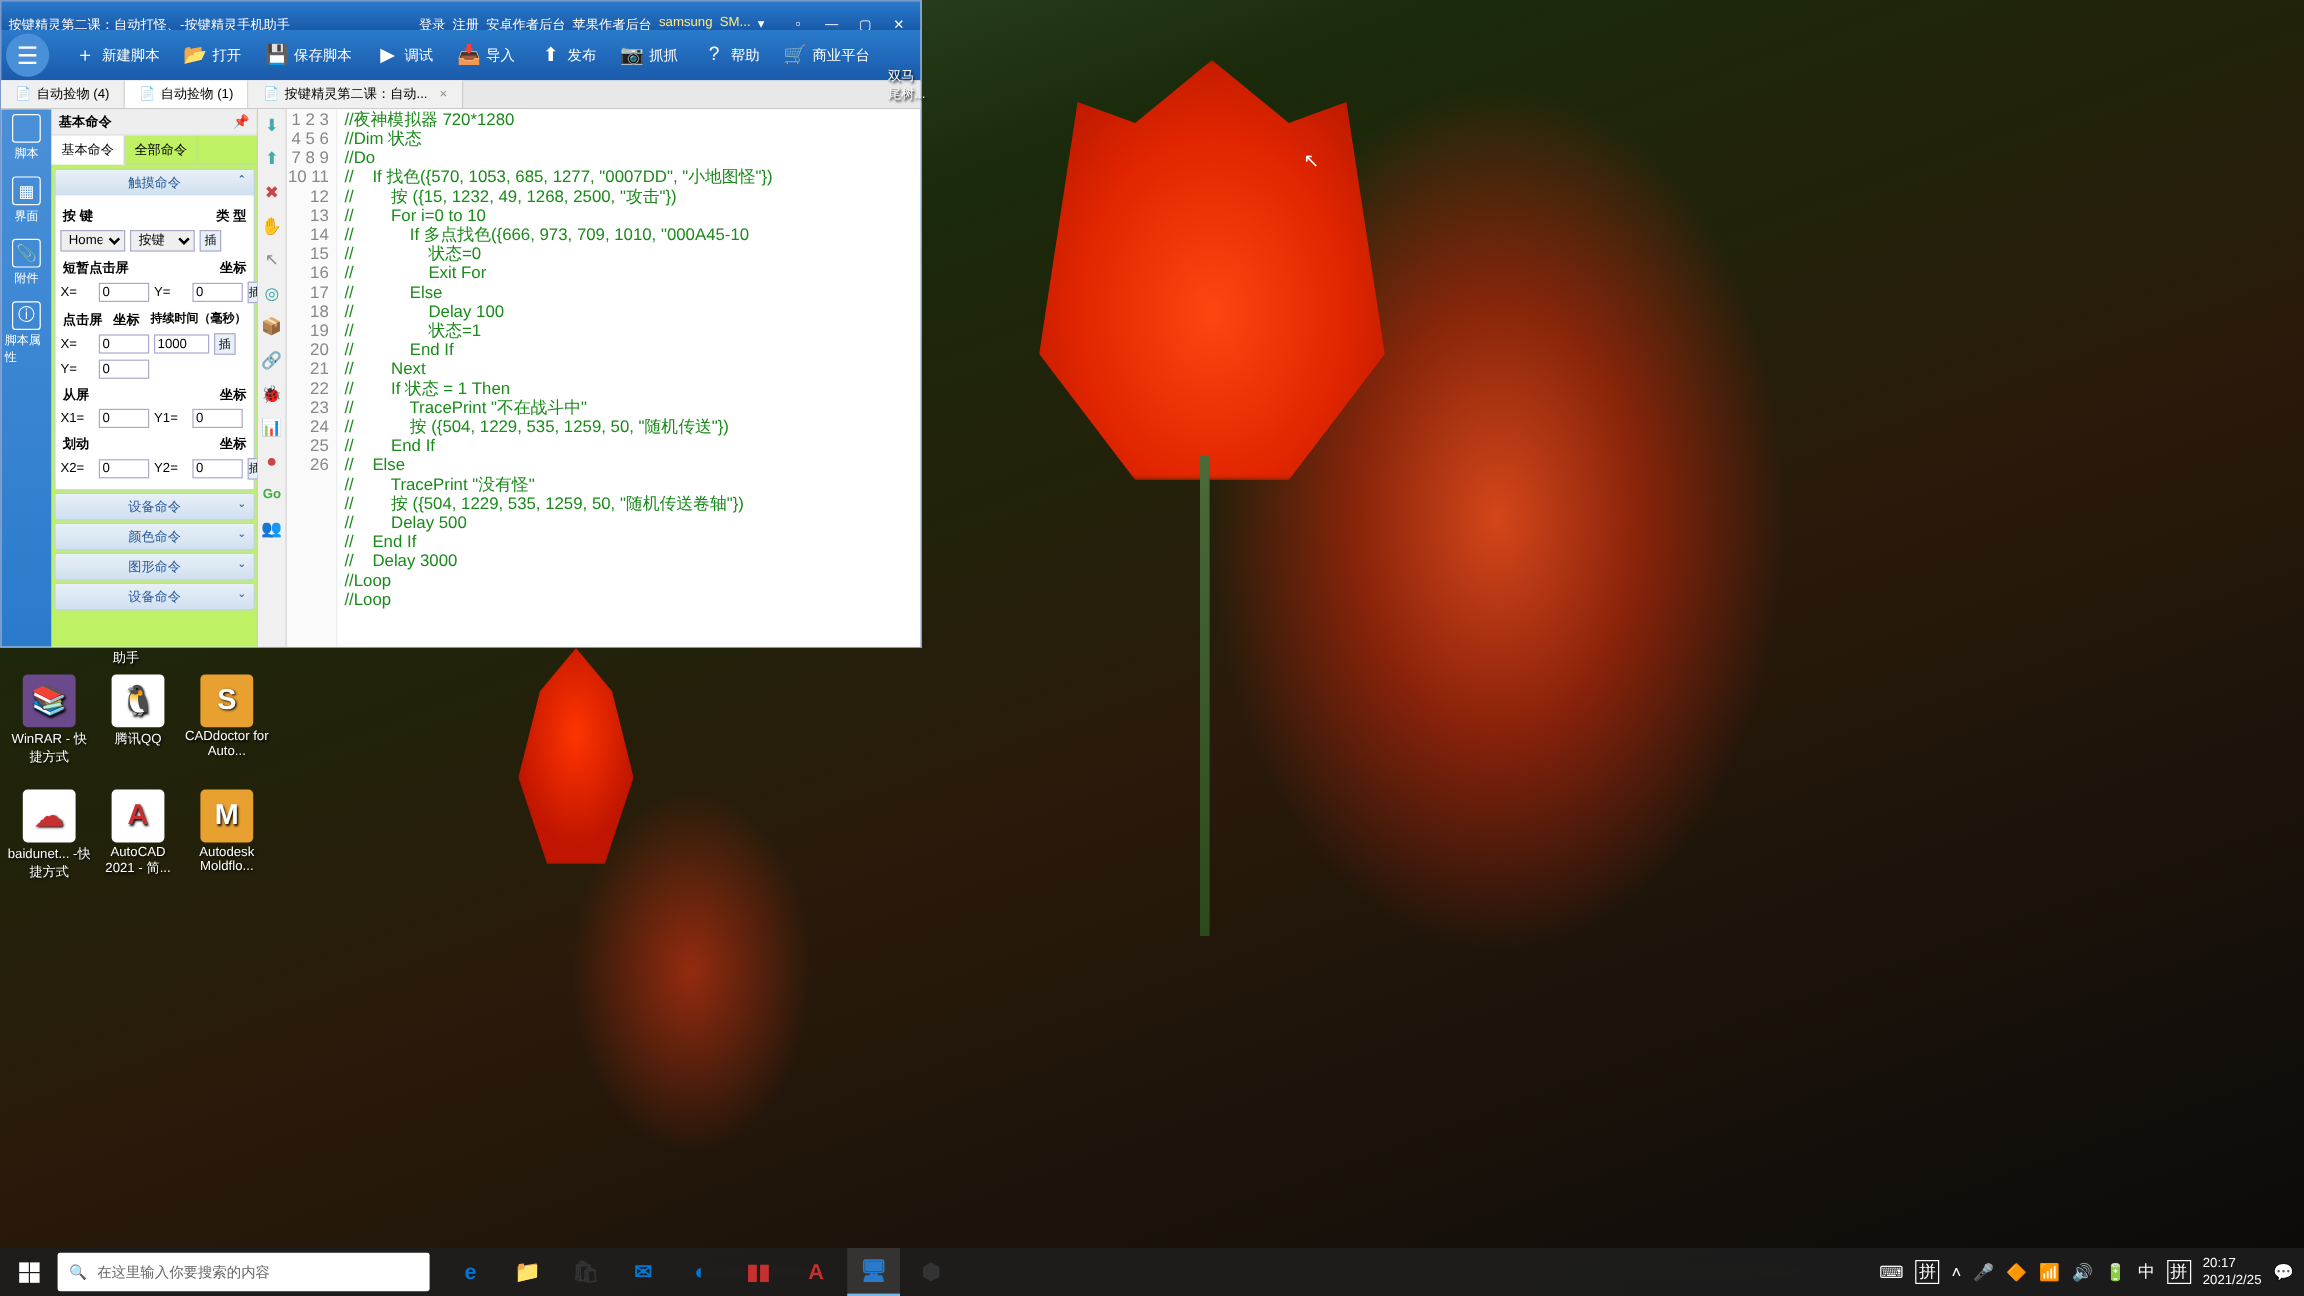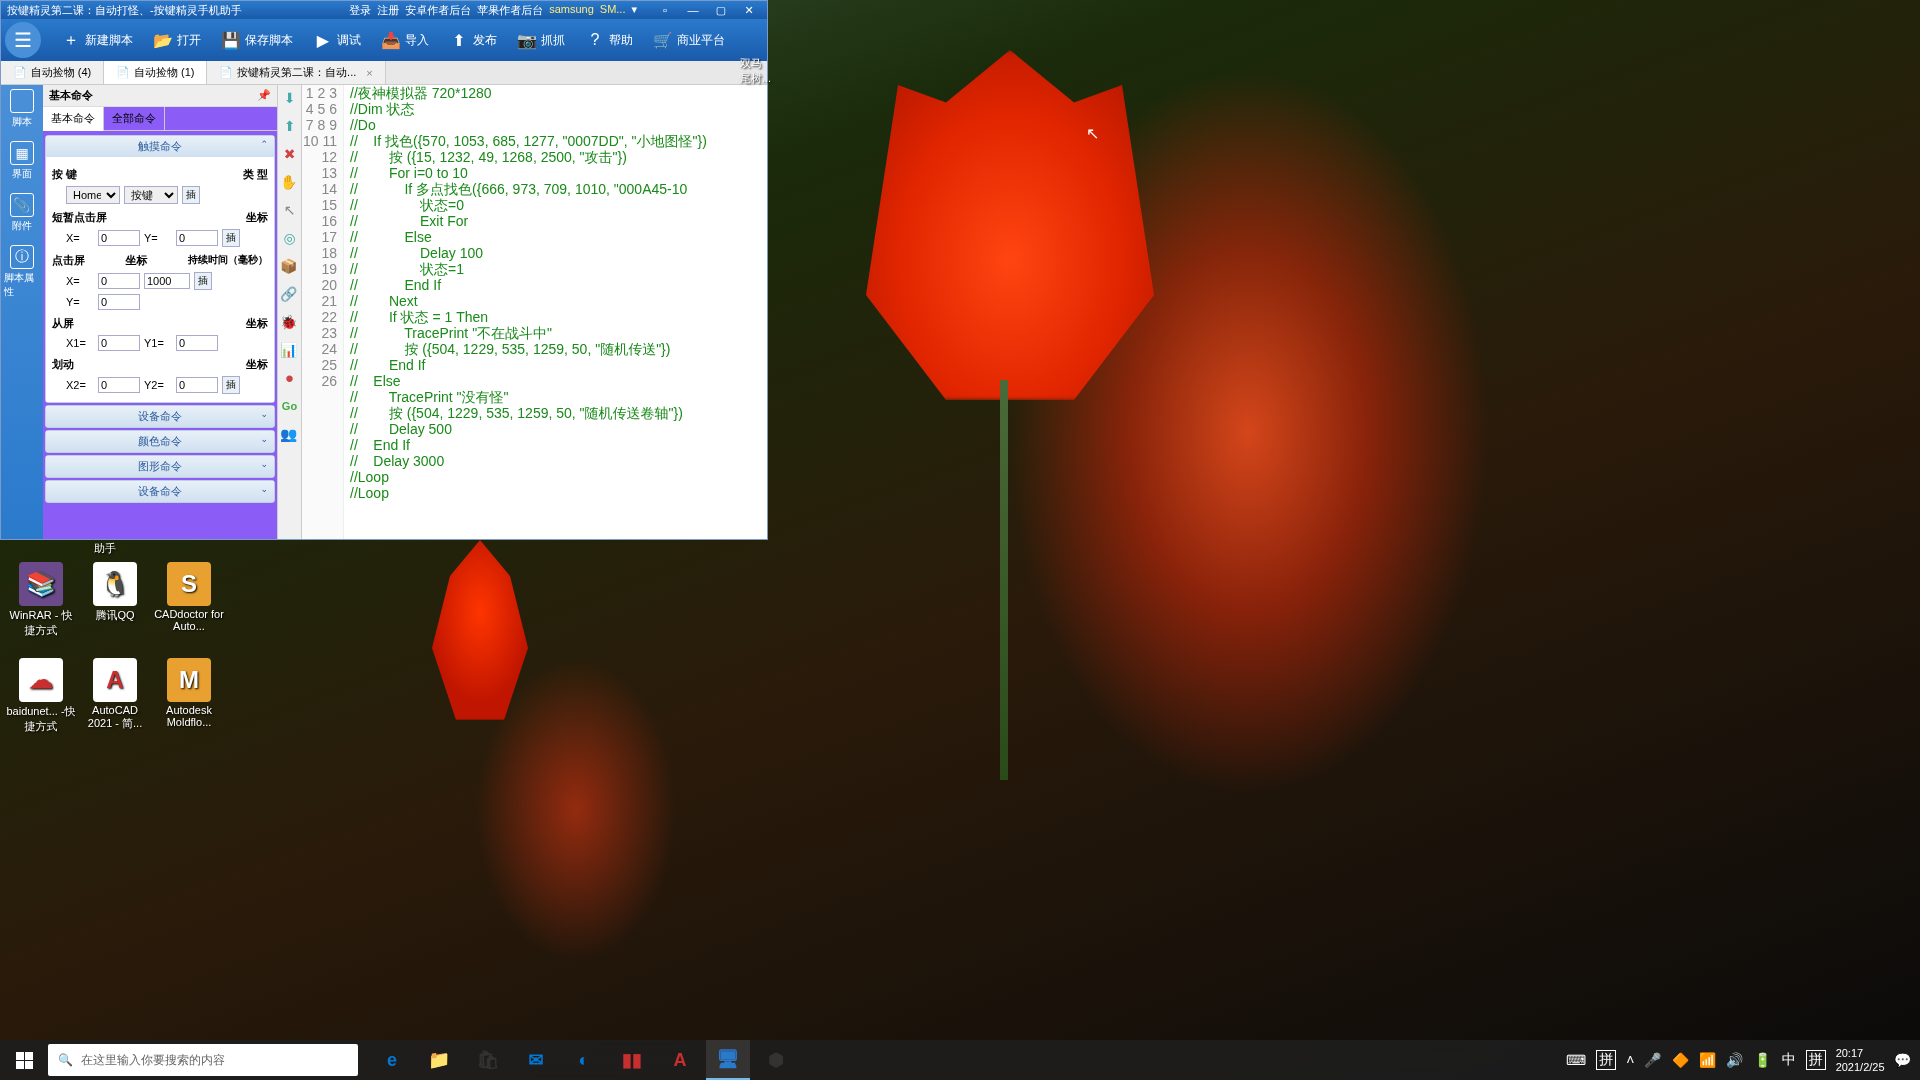--- a/index.html
+++ b/index.html
@@ -4,21 +4,21 @@
 <style>
 * { margin: 0; padding: 0; box-sizing: border-box; font-family: "Microsoft YaHei", SimSun, sans-serif; }
 body { width: 1920px; height: 1080px; overflow: hidden; position: relative; background: linear-gradient(135deg, #2a4a2a 0%, #1a2a1a 30%, #3a2a1a 60%, #1a1a1a 100%); }
 .desktop-bg { position: absolute; inset: 0; background: radial-gradient(ellipse 400px 600px at 65% 40%, rgba(255,80,30,0.8) 0%, rgba(200,40,10,0.6) 30%, transparent 60%), radial-gradient(ellipse 200px 300px at 30% 75%, rgba(255,60,20,0.5) 0%, transparent 50%), linear-gradient(160deg, #3a5a3a 0%, #1a2a0a 25%, #2a1a0a 55%, #0a0a0a 100%); }
 .tulip-main { position: absolute; left: 850px; top: 50px; width: 320px; height: 350px; background: radial-gradient(ellipse at 50% 60%, #ff4510 0%, #e02500 50%, #a01000 100%); clip-path: polygon(50% 0%, 70% 15%, 85% 10%, 90% 40%, 95% 70%, 70% 100%, 30% 100%, 5% 70%, 10% 40%, 15% 10%, 30% 15%); filter: blur(2px); }
 .tulip-stem { position: absolute; left: 1000px; top: 380px; width: 8px; height: 400px; background: linear-gradient(#4a6a3a, #2a4a1a); }
 .tulip-small { position: absolute; left: 420px; top: 540px; width: 120px; height: 180px; background: radial-gradient(ellipse at 50% 40%, #ff3500 0%, #c01500 60%); clip-path: polygon(50% 0%, 75% 20%, 90% 60%, 70% 100%, 30% 100%, 10% 60%, 25% 20%); filter: blur(1px); }
 
 
 .app { position: absolute; left: 0; top: 0; width: 768px; height: 540px; background: #fff; display: flex; flex-direction: column; border: 1px solid #7a9acc; }
-.titlebar { height: 18px; background: linear-gradient(#2a7acc, #1a5aaa); display: flex; align-items: center; color: #fff; font-size: 11px; padding: 0 6px; }
+.titlebar { height: 18px; background: linear-gradient(#2a7acc, #1a5aaa); display: flex; align-items: flex-start; color: #fff; font-size: 11px; padding: 12px 6px; }
 .titlebar-title { flex: 1; }
 .titlebar-links { display: flex; gap: 6px; font-size: 11px; }
 .titlebar-links span { cursor: pointer; }
 .titlebar-btns { display: flex; gap: 4px; margin-left: 16px; }
 .titlebar-btns span { width: 24px; height: 14px; display: flex; align-items: center; justify-content: center; cursor: pointer; }
 
 .toolbar { height: 42px; background: linear-gradient(#2a7acc, #1a5aaa); display: flex; align-items: center; padding: 0 4px; gap: 2px; }
 .hamburger { width: 36px; height: 36px; border-radius: 50%; background: #4a90d8; display: flex; align-items: center; justify-content: center; color: #fff; font-size: 20px; margin-right: 8px; cursor: pointer; }
 .tool-btn { display: flex; align-items: center; gap: 4px; color: #fff; font-size: 12px; padding: 6px 10px; cursor: pointer; }
 .tool-icon { width: 20px; height: 20px; display: flex; align-items: center; justify-content: center; font-size: 16px; }
@@ -27,33 +27,33 @@
 .tab { padding: 4px 12px; display: flex; align-items: center; gap: 4px; border-right: 1px solid #ccc; cursor: pointer; background: #f0f0f0; }
 .tab.active { background: #fff; }
 .tab .close { margin-left: 6px; color: #888; }
 
 .workspace { flex: 1; display: flex; overflow: hidden; }
 
 .left-rail { width: 42px; background: linear-gradient(#4a90d8, #2a7acc); display: flex; flex-direction: column; align-items: center; padding-top: 0; gap: 4px; }
 .rail-item { width: 36px; display: flex; flex-direction: column; align-items: center; color: #fff; font-size: 10px; padding: 4px 0; cursor: pointer; }
 .rail-icon { width: 24px; height: 24px; border: 1px solid #fff; border-radius: 3px; display: flex; align-items: center; justify-content: center; font-size: 14px; margin-bottom: 2px; }
 
-.cmd-panel { width: 235px; background: #8b5cf6; border-right: 1px solid #ccc; display: flex; flex-direction: column; font-size: 11px; }
+.cmd-panel { width: 172px; background: #bef264; border-right: 1px solid #ccc; display: flex; flex-direction: column; font-size: 11px; }
 .cmd-header { display: flex; align-items: center; padding: 3px 6px; background: #eee; border-bottom: 1px solid #ddd; }
 .cmd-header-title { flex: 1; font-weight: bold; }
 .pin { cursor: pointer; }
 .cmd-tabs { display: flex; border-bottom: 1px solid #ccc; }
 .cmd-tab { padding: 4px 8px; cursor: pointer; border-right: 1px solid #ccc; }
 .cmd-tab.active { background: #fff; border-bottom: 1px solid #fff; margin-bottom: -1px; }
 .cmd-body { flex: 1; overflow-y: auto; padding: 2px; }
 .accordion { border: 1px solid #c0d0e0; margin: 2px 0; border-radius: 3px; }
 .accordion-head { background: linear-gradient(#e8f0f8, #d0e0f0); padding: 3px 6px; display: flex; align-items: flex-start; justify-content: center; cursor: pointer; position: relative; color: #2a5a9a; }
 .accordion-head .chev { position: absolute; right: 6px; font-size: 9px; }
 .accordion-body { padding: 4px; background: #fff; }
-.field-row { display: flex; align-items: center; gap: 4px; margin: 4px 16px; }
+.field-row { display: flex; align-items: center; gap: 4px; margin: 4px 0; }
 .field-row label { min-width: 28px; }
 .field-row input, .field-row select { border: 1px solid #aac; padding: 1px 2px; font-size: 11px; }
 .field-row input { width: 42px; }
 .field-row select { width: 54px; }
 .section-label { display: flex; justify-content: space-between; margin-top: 6px; font-weight: bold; padding: 0 2px; }
 .btn-small { width: 18px; height: 18px; border: 1px solid #aac; background: #e8f0f8; cursor: pointer; font-size: 10px; }
 
 .tool-strip { width: 24px; background: #f0f0f0; border-right: 1px solid #ccc; display: flex; flex-direction: column; align-items: center; padding-top: 4px; gap: 10px; }
 .strip-icon { width: 18px; height: 18px; cursor: pointer; display: flex; align-items: center; justify-content: center; font-size: 14px; }
 

